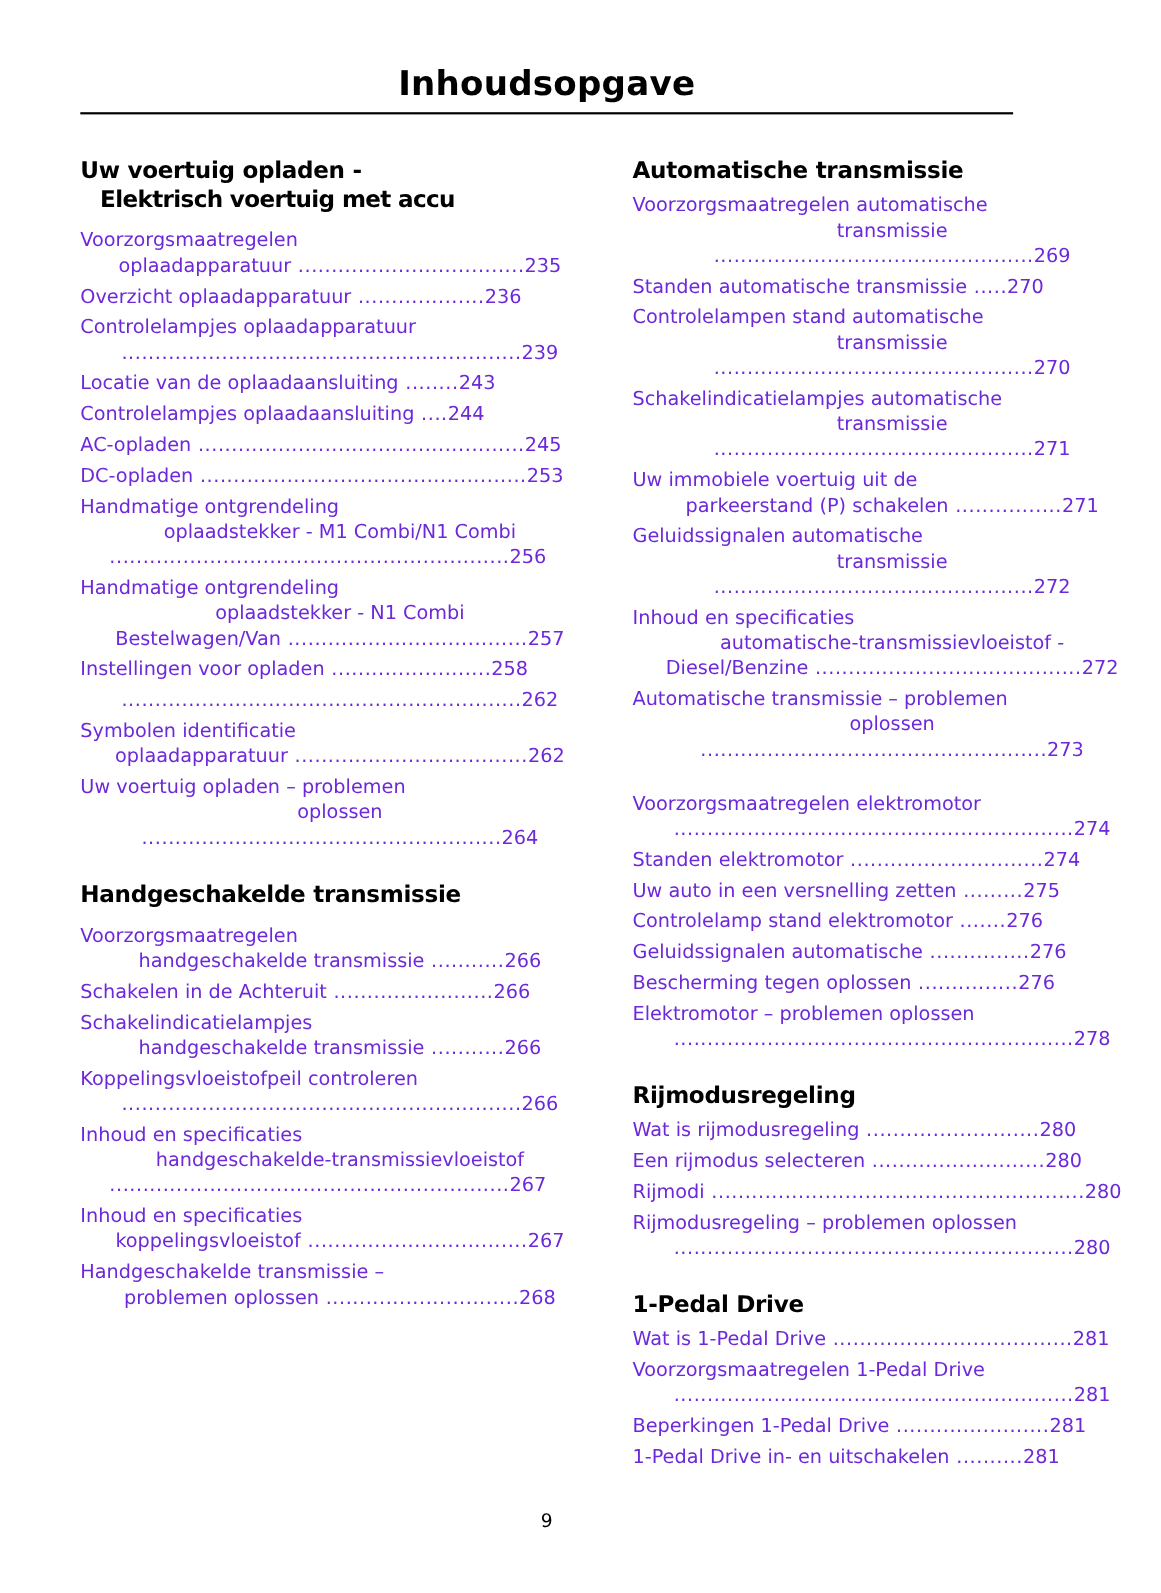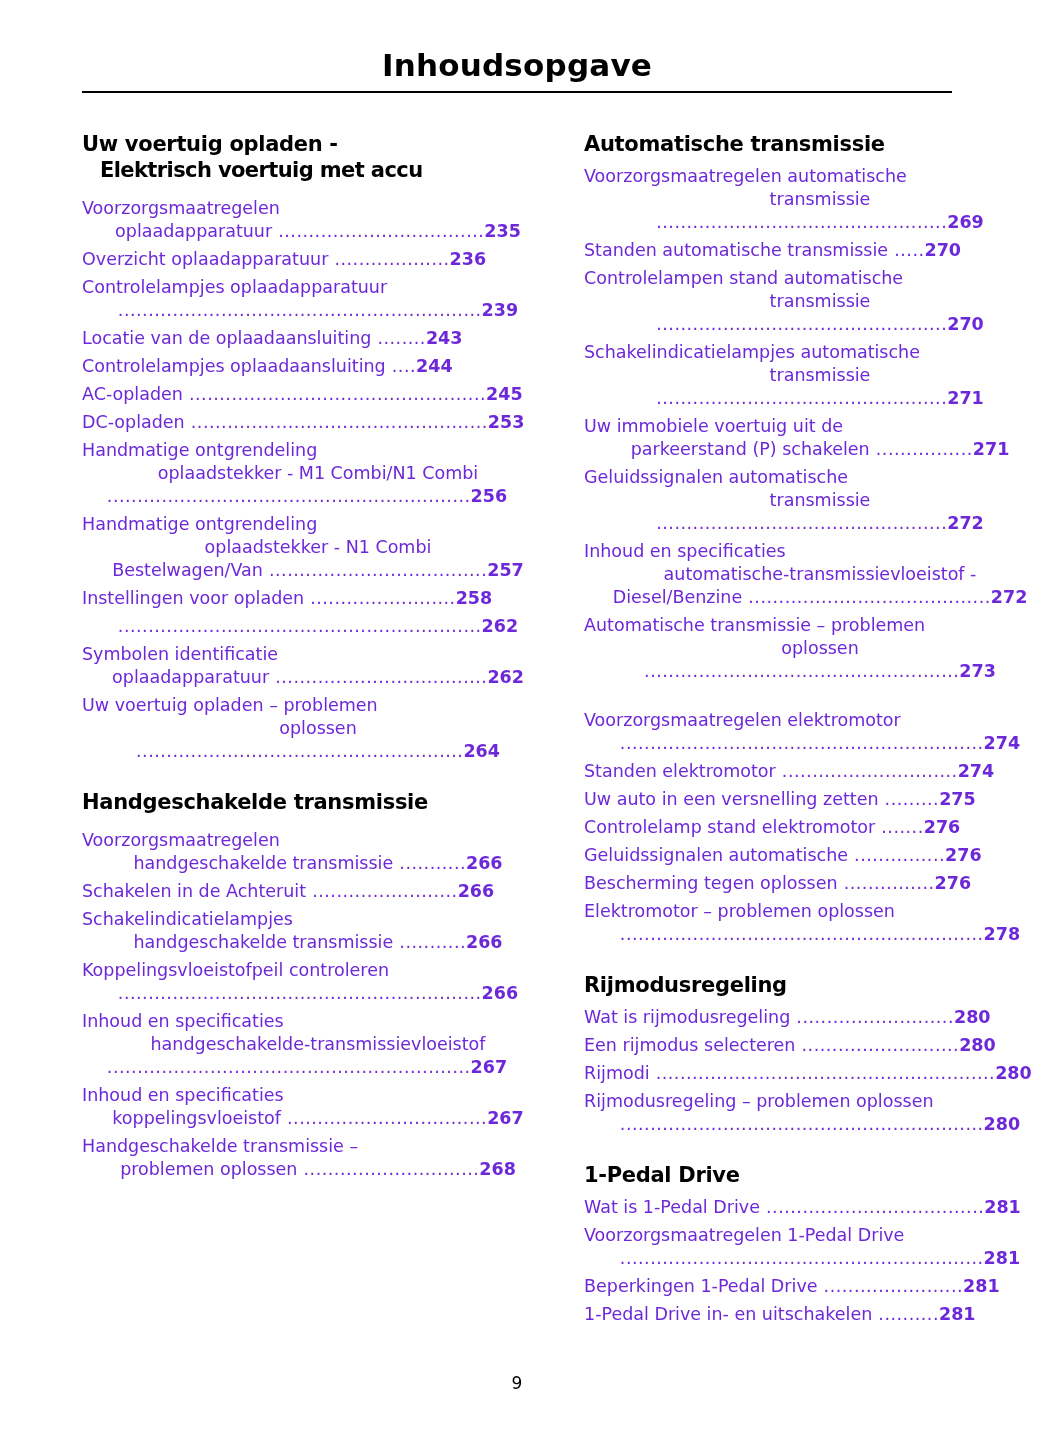--- a/index.html
+++ b/index.html
@@ -12,22 +12,21 @@
     height: 1448px;
     font-family: "DejaVu Sans", sans-serif;
     color: #000000;
     position: relative;
   }
   .page {
     position: relative;
     width: 994px;
     height: 1448px;
     box-sizing: border-box;
-    padding: 0;
-    margin-left: 20px;
+    padding: 11px;
   }
   .page-header {
     text-align: center;
     font-family: "DejaVu Sans", sans-serif;
     font-weight: bold;
     font-size: 31px;
     letter-spacing: 0.2px;
     padding-top: 47px;
     padding-bottom: 8px;
   }
@@ -84,21 +83,20 @@
   .entry .ind {
     display: block;
     padding-left: 22px;
     text-align: center;
   }
   .entry .dots {
     letter-spacing: 0.5px;
   }
   .pagenum {
     white-space: nowrap;
-    font-weight: bold;
   }
   .folio {
     position: absolute;
     bottom: 55px;
     left: 0;
     width: 100%;
     text-align: center;
     font-size: 17px;
     font-family: "DejaVu Sans", sans-serif;
   }

